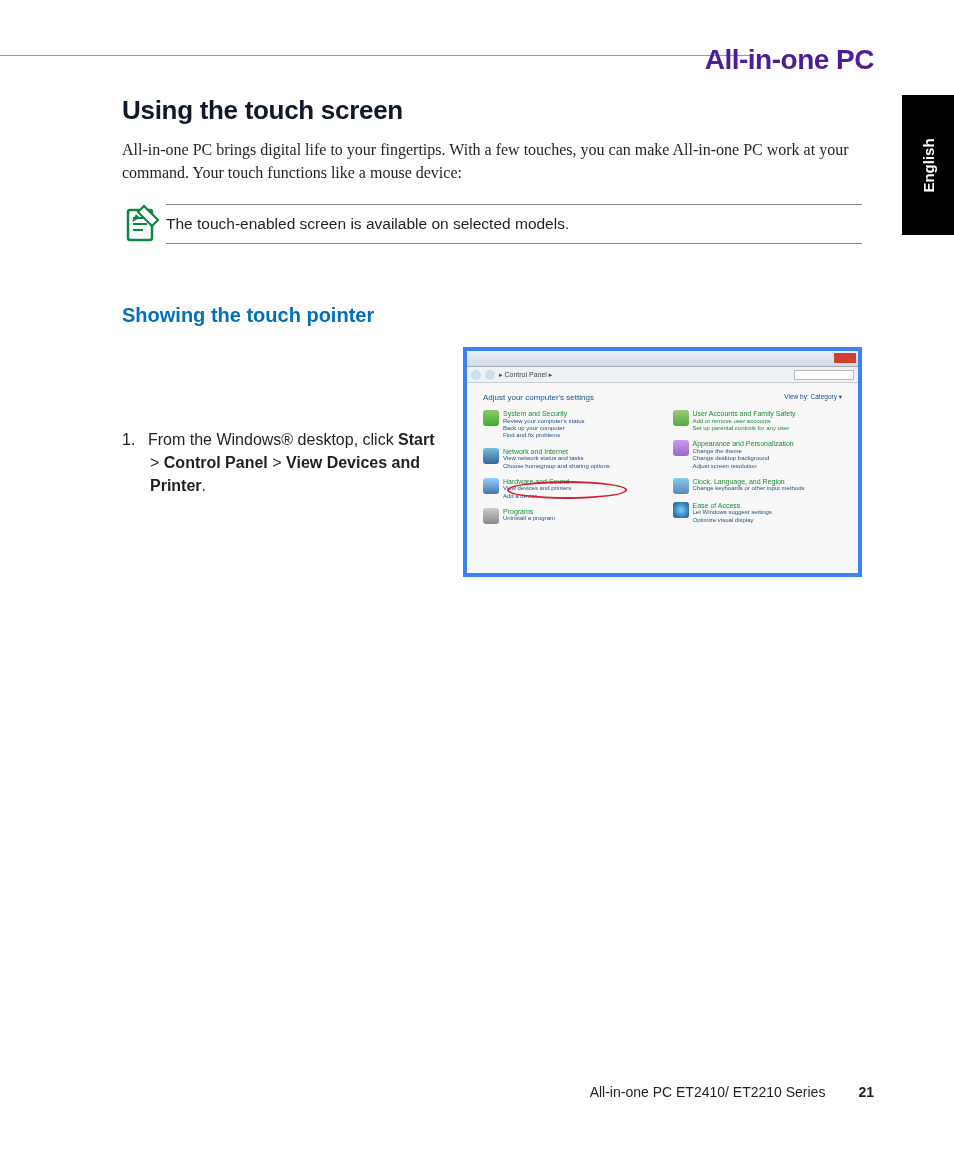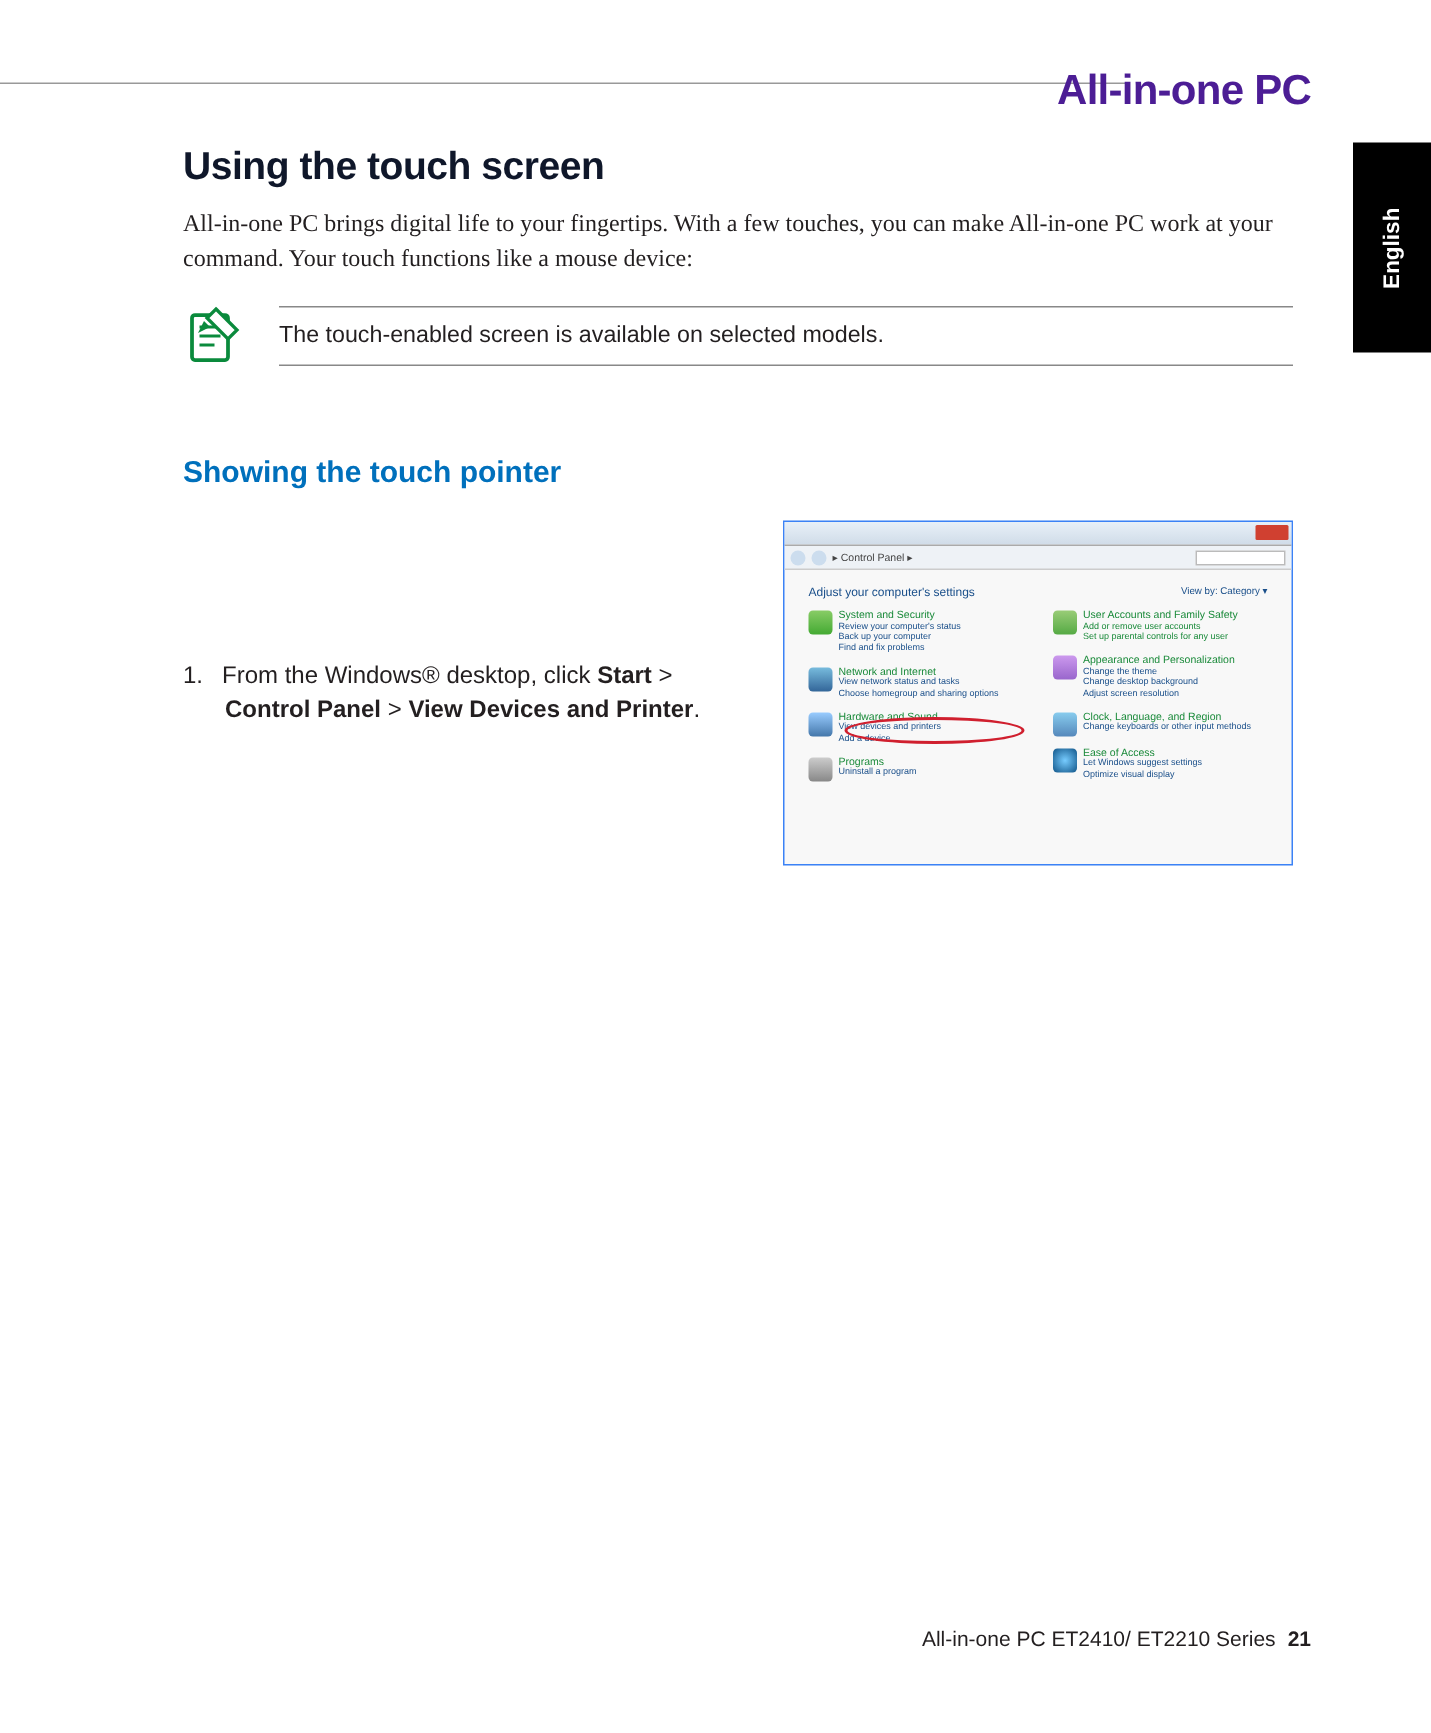--- a/index.html
+++ b/index.html
@@ -90,21 +90,21 @@
   .touch-text { flex: 1; }
   .monitor-figure {
     width: 360px;
     height: 300px;
     margin-top: -10px;
     flex-shrink: 0;
   }
   .note-block {
     display: flex;
     align-items: center;
-    gap: 24px;
+    gap: 4px;
     margin-top: 20px;
   }
   .note-icon {
     width: 40px;
     height: 40px;
     flex-shrink: 0;
   }
   .note-text-wrap {
     flex: 1;
     border-top: 1px solid #888;
@@ -134,23 +134,23 @@
     font-size: 16px;
     line-height: 1.45;
     padding-left: 28px;
   }
   .step-list .num {
     display: inline-block;
     width: 26px;
     margin-left: -28px;
   }
   .cp-shot {
-    width: 340px;
+    width: 399px;
     height: 230px;
-    border: 1px solid #3b82f6;
+    border: 4px solid #3b82f6;
     flex-shrink: 0;
     background: #f8f8f8;
     font-size: 7px;
     color: #333;
     position: relative;
     overflow: hidden;
   }
   .cp-titlebar {
     height: 16px;
     background: linear-gradient(#e8f0f8, #d0dce8);
@@ -182,21 +182,21 @@
     position:absolute; border:2px solid #d01f2e; border-radius:50%;
     width: 120px; height: 18px; left: 40px; top: 130px;
   }
   .footer {
     position: absolute;
     bottom: 55px;
     right: 80px;
     font-size: 14px;
     display: flex;
     align-items: flex-start;
-    gap: 8px;
+    gap: 33px;
   }
   .footer .pg { font-weight: 700; }
 </style>
 </head>
 <body>
 
 <div class="header-line"></div>
 <div class="series-name">All-in-one PC</div>
 
 <div class="lang-tab">

